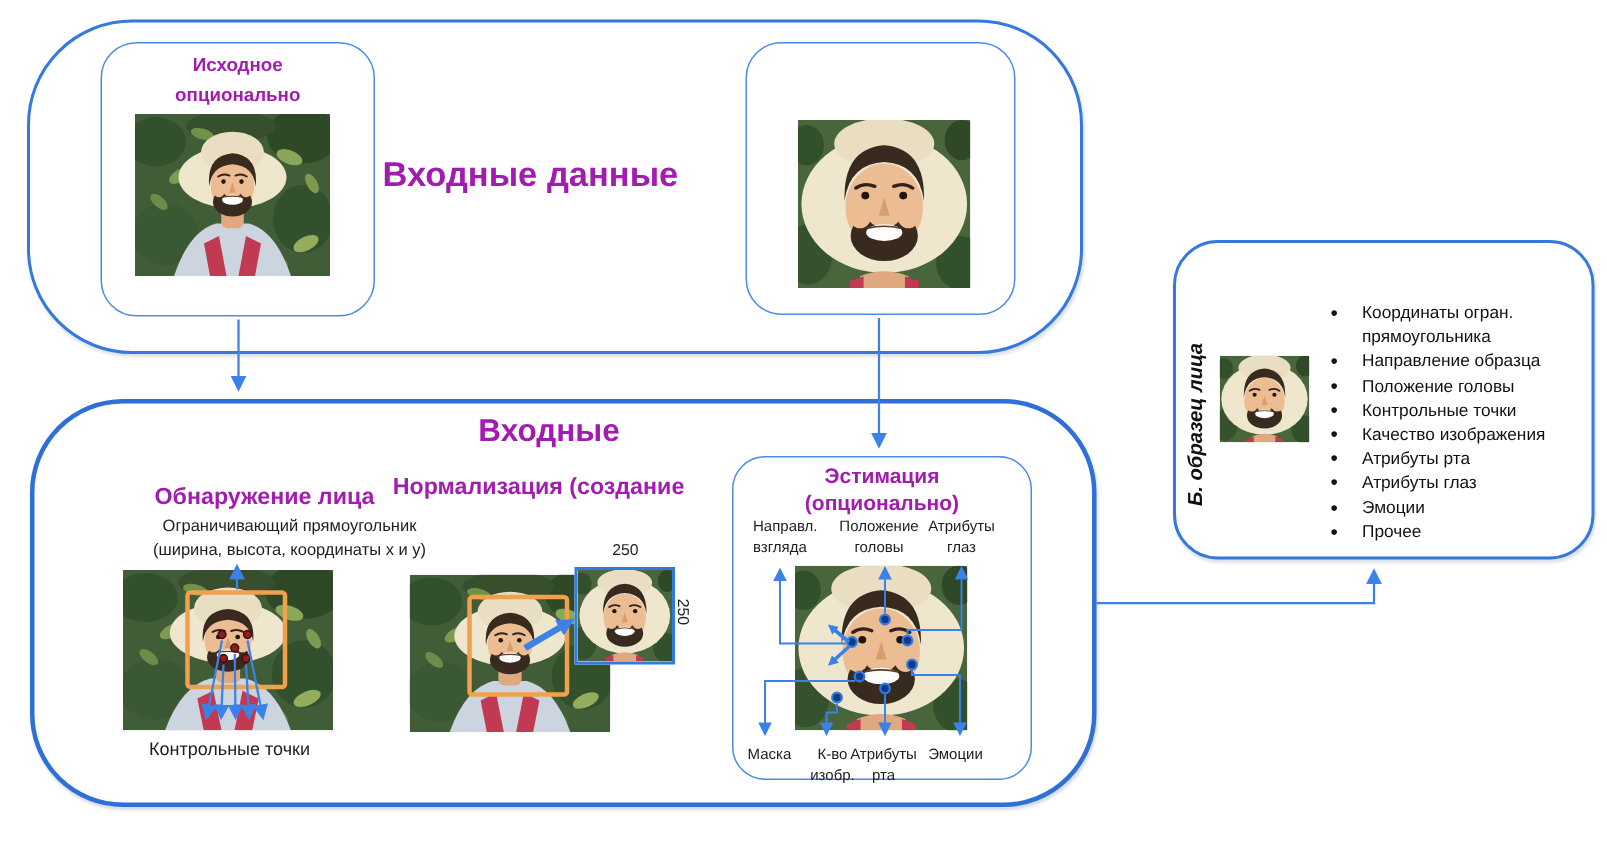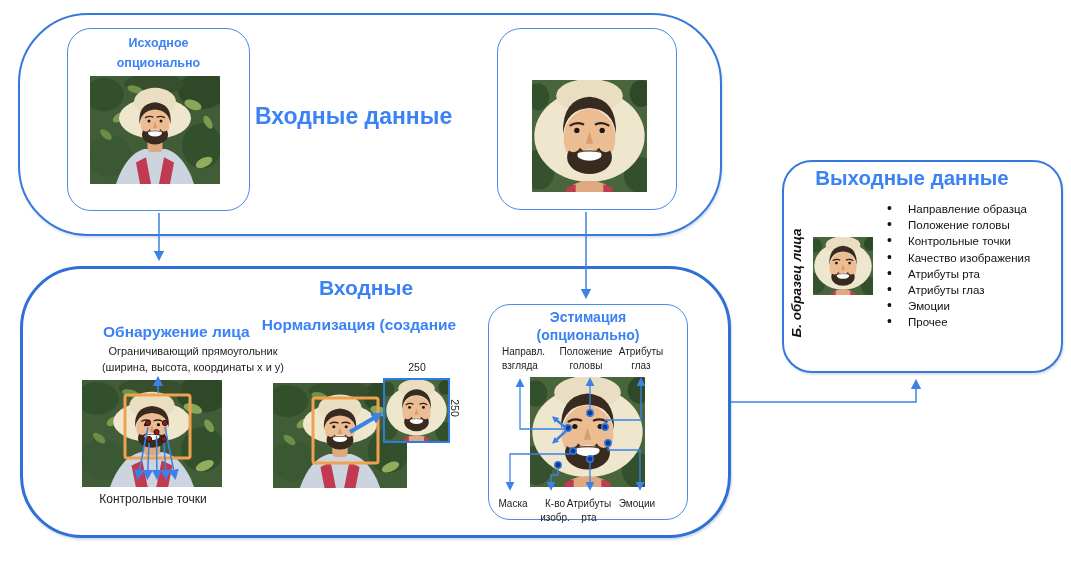--- a/index.html
+++ b/index.html
@@ -10,21 +10,21 @@
              box-shadow:1px 2px 2px rgba(120,140,170,.25);}
   .detection-box{left:20px;top:266px;width:711px;height:272px;border:3.5px solid #2e6fd8;border-radius:62px;
              box-shadow:1px 2px 2px rgba(120,140,170,.3);}
   .output-box{left:782px;top:160px;width:281px;height:213px;border:2.5px solid #3579de;border-radius:30px;
              box-shadow:1px 2px 2px rgba(120,140,170,.25);}
   .sub-box{border:1.5px solid #4a8be8;border-radius:24px;}
   .source-box{left:67px;top:28px;width:183px;height:183px;}
   .biometric-box{left:497px;top:28px;width:180px;height:182px;}
   .estimation-box{left:488px;top:304px;width:200px;height:216px;border-radius:22px;}
   .txt{position:absolute;margin:0;}
-  .blue{color:#3b82f6;}
+  .blue{color:#a21caf;}
   .dark{color:#1d1d1d;}
   .t-main{font-size:23px;font-weight:600;}
   .t-section{font-size:21px;font-weight:600;}
   .t-sub{font-size:15.5px;font-weight:700;line-height:21.5px;}
   .t-boxtitle{font-size:12.5px;font-weight:600;line-height:20px;text-align:center;}
   .t-cap{font-size:11px;line-height:15.5px;text-align:center;}
   .t-small{font-size:10px;line-height:13.5px;}
   .t-esttitle{font-size:14px;font-weight:600;line-height:17.5px;text-align:center;}
   .ph{position:absolute;overflow:hidden;z-index:2;}
   .ph svg{display:block;width:100%;height:100%;}
@@ -141,23 +141,23 @@
     <div>(опционально)</div>
   </div>
   <div class="txt dark t-small" style="left:502px;top:345px;width:46px;z-index:3">Направл. взгляда</div>
   <div class="txt dark t-small" style="left:556px;top:345px;width:60px;text-align:center;z-index:3">Положение головы</div>
   <div class="txt dark t-small" style="left:616px;top:345px;width:50px;text-align:center;z-index:3">Атрибуты глаз</div>
   <div class="txt dark t-small" style="left:492px;top:497px;width:42px;text-align:center;z-index:3">Маска</div>
   <div class="txt dark t-small" style="left:538px;top:497px;width:34px;text-align:center;z-index:3">К-во изобр.</div>
   <div class="txt dark t-small" style="left:564px;top:497px;width:50px;text-align:center;z-index:3">Атрибуты рта</div>
   <div class="txt dark t-small" style="left:613px;top:497px;width:48px;text-align:center;z-index:3">Эмоции</div>
 
-  <div class="txt blue" style="left:792px;top:166px;width:240px;text-align:center;font-size:20.5px;font-weight:600;z-index:3">Выходные данные</div>
   <div class="txt side-label">Б. образец лица</div>
   <ul class="out-list">
+    <li>Координаты огран. прямоугольника</li>
     <li>Направление образца</li>
     <li>Положение головы</li>
     <li>Контрольные точки</li>
     <li>Качество изображения</li>
     <li>Атрибуты рта</li>
     <li>Атрибуты глаз</li>
     <li>Эмоции</li>
     <li>Прочее</li>
   </ul>
 

